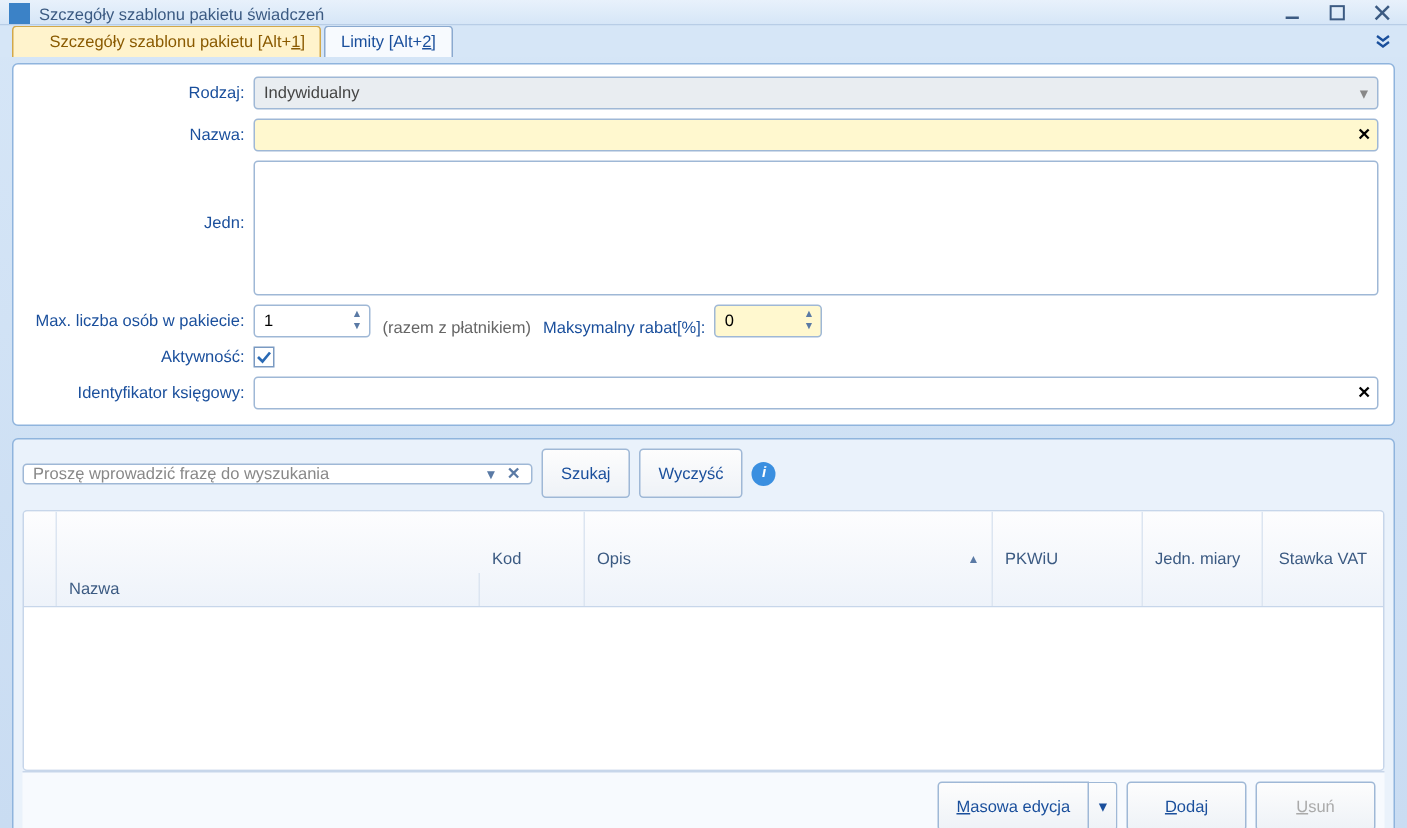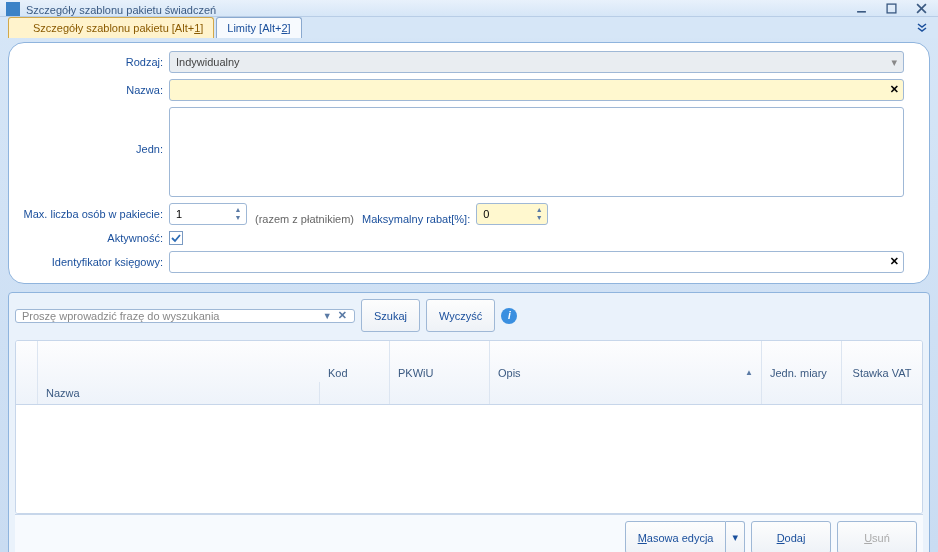--- a/index.html
+++ b/index.html
@@ -14,21 +14,21 @@
 .titlebar .wbtn { width: 22px; height: 16px; display: flex; align-items: center; justify-content: center; color: #3b5a82; cursor: pointer; }
 .titlebar .wbtn svg { width: 11px; height: 11px; }
 
 .tabstrip { height: 24px; display: flex; align-items: flex-end; padding: 0 8px; position: relative; background: #d6e6f7; }
 .tab { padding: 4px 10px 4px 10px; border: 1px solid #8aa9cf; border-bottom: none; background: #f7fafe; color: #1a4f9c; border-radius: 3px 3px 0 0; margin-right: 2px; cursor: pointer; }
 .tab.active { background: #fff3cc; border-color: #d2a84a; color: #8a5a00; font-weight: normal; padding-left: 24px; }
 .tab u { text-decoration: underline; }
 .chevrons { position: absolute; right: 10px; top: 4px; color: #1a4f9c; cursor: pointer; }
 .chevrons svg { width: 12px; height: 12px; }
 
-.form-panel { margin: 4px 8px 8px 8px; background: #ffffff; border: 1px solid #8fb4dd; border-radius: 16px; padding: 8px 25px 10px 10px; }
+.form-panel { margin: 4px 8px 8px 8px; background: #ffffff; border: 1px solid #8fb4dd; border-radius: 4px; padding: 8px 10px 10px 10px; }
 .row { display: flex; align-items: center; margin-bottom: 6px; }
 .row .label { width: 150px; text-align: right; color: #1a4f9c; padding-right: 6px; }
 .row .field { flex: 1; display: flex; align-items: flex-end; }
 
 .select, .text-input, .textarea, .spin, .num-input, .id-input {
   border: 1px solid #9fb8d6; border-radius: 3px; background: #fff; height: 22px; padding: 2px 6px; width: 100%;
 }
 .select { background: #e9edf1; display: flex; align-items: center; justify-content: space-between; color: #444; }
 .select .caret { color: #888; }
 .text-input.req { background: #fff8cf; }
@@ -202,26 +202,26 @@
 
     <div class="grid">
       <div class="grid-header">
         <div class="gh gh-rowsel"></div>
         <div class="gh gh-nazwa">
             <span>Nazwa</span>
           </div>
         <div class="gh gh-kod">
             <span>Kod</span>
           </div>
-        <div class="gh gh-pkwiu">
-            <span>PKWiU</span>
-          </div>
         <div class="gh gh-opis">
             <span>Opis</span>
             <span class="sort">▲</span>
+          </div>
+        <div class="gh gh-pkwiu">
+            <span>PKWiU</span>
           </div>
         <div class="gh gh-jedn">
             <span>Jedn. miary</span>
           </div>
         <div class="gh gh-vat">
             <span>Stawka VAT</span>
           </div>
       </div>
       <div class="grid-body"></div>
     </div>

